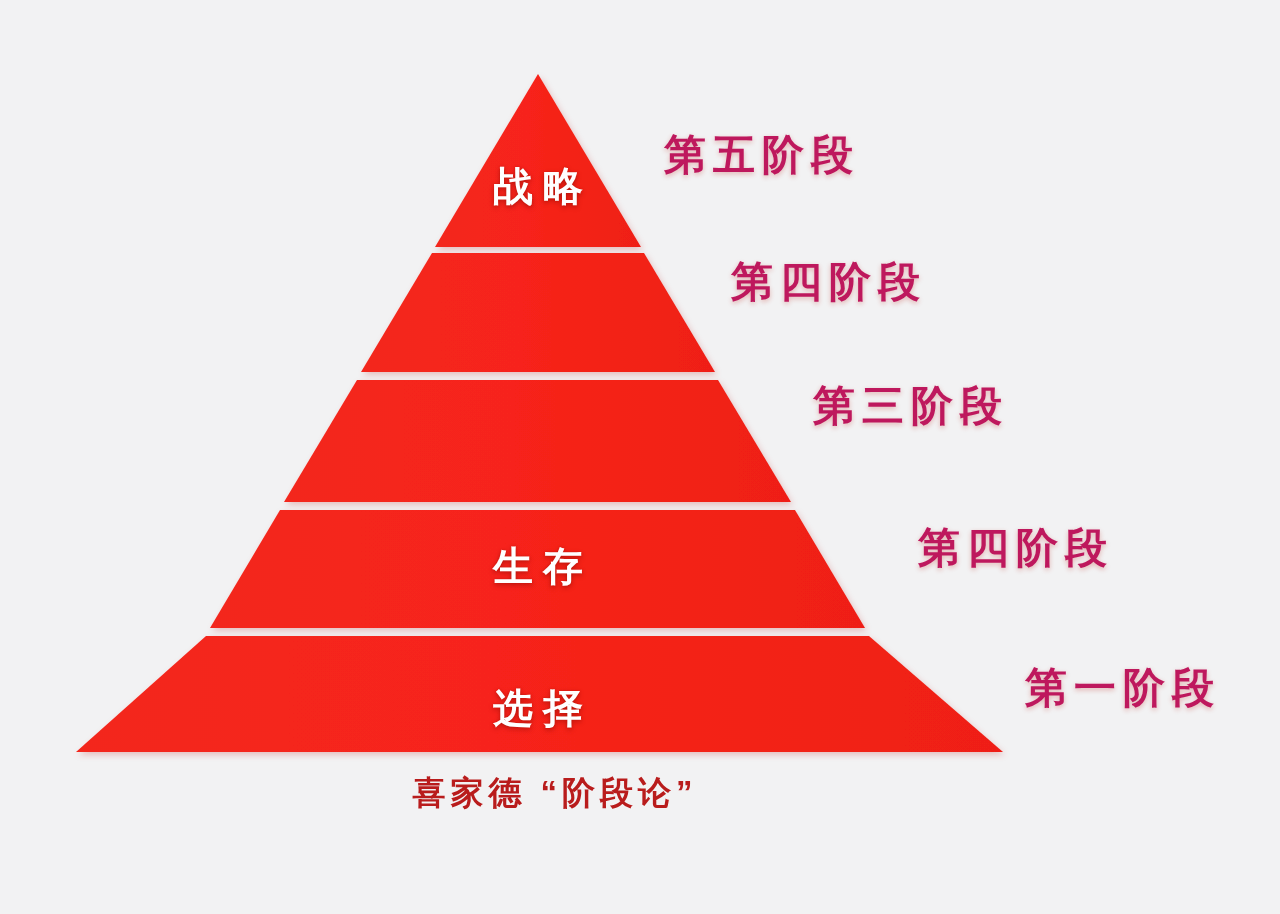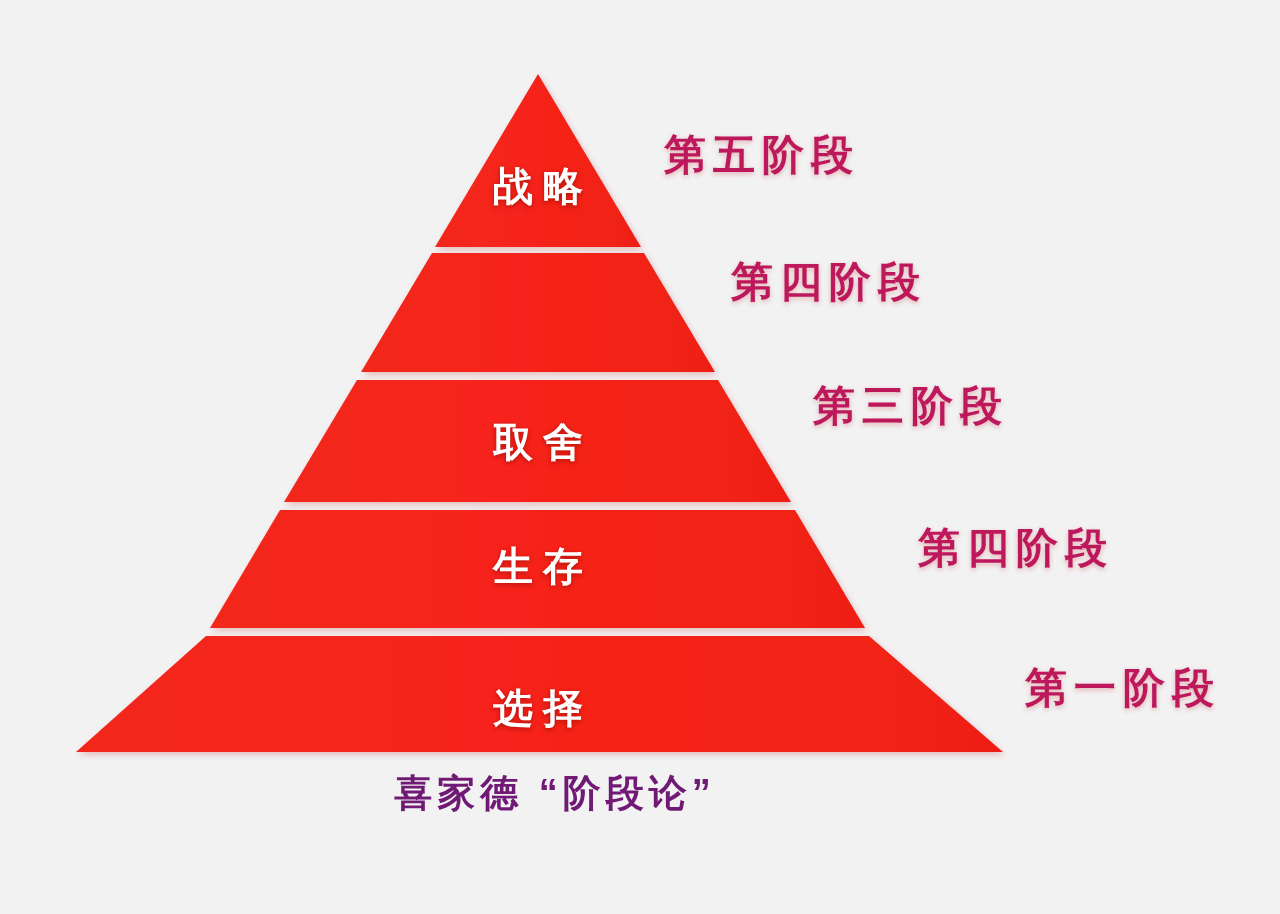--- a/index.html
+++ b/index.html
@@ -59,23 +59,23 @@
     text-indent: 7px;
     white-space: nowrap;
     transform: translateY(-50%);
     text-shadow: 0 2px 5px rgba(190, 30, 20, 0.30);
     font-family: "Liberation Sans", "DejaVu Sans", sans-serif;
   }
 
   
   #caption {
     position: absolute;
-    color: #701a75;
+    color: #b91c1c;
     font-weight: bold;
-    font-size: 38px;
+    font-size: 33px;
     letter-spacing: 5px;
     white-space: nowrap;
     transform: translate(-50%, -50%);
     font-family: "Liberation Sans", "DejaVu Sans", sans-serif;
   }
 </style>
 </head>
 <body>
 
 <div id="stage">
@@ -99,21 +99,20 @@
     <polygon filter="url(#softShadow)" points="357,380 718,380 791,502 284,502" fill="url(#redGrad)"></polygon>
 
     <polygon filter="url(#softShadow)" points="280,510 795,510 865,628 210,628" fill="url(#redGrad)"></polygon>
 
     <polygon filter="url(#softShadow)" points="206,636 869,636 1003,752 76,752" fill="url(#redGrad)"></polygon>
   </svg>
 
   <div class="tier-label" style="left:538px; top:186px;">战略</div>
 
 
-  <div class="tier-label" style="left:538px; top:442px;">取舍</div>
 
   <div class="tier-label" style="left:538px; top:566px;">生存</div>
 
   <div class="tier-label" style="left:538px; top:674px;margin-top:34px;">选择</div>
 
   <div class="stage-label" style="left:657px; top:155px;">第五阶段</div>
 
   <div class="stage-label" style="left:724px; top:282px;text-align:right;">第四阶段</div>
 
   <div class="stage-label" style="left:806px; top:406px;">第三阶段</div>

